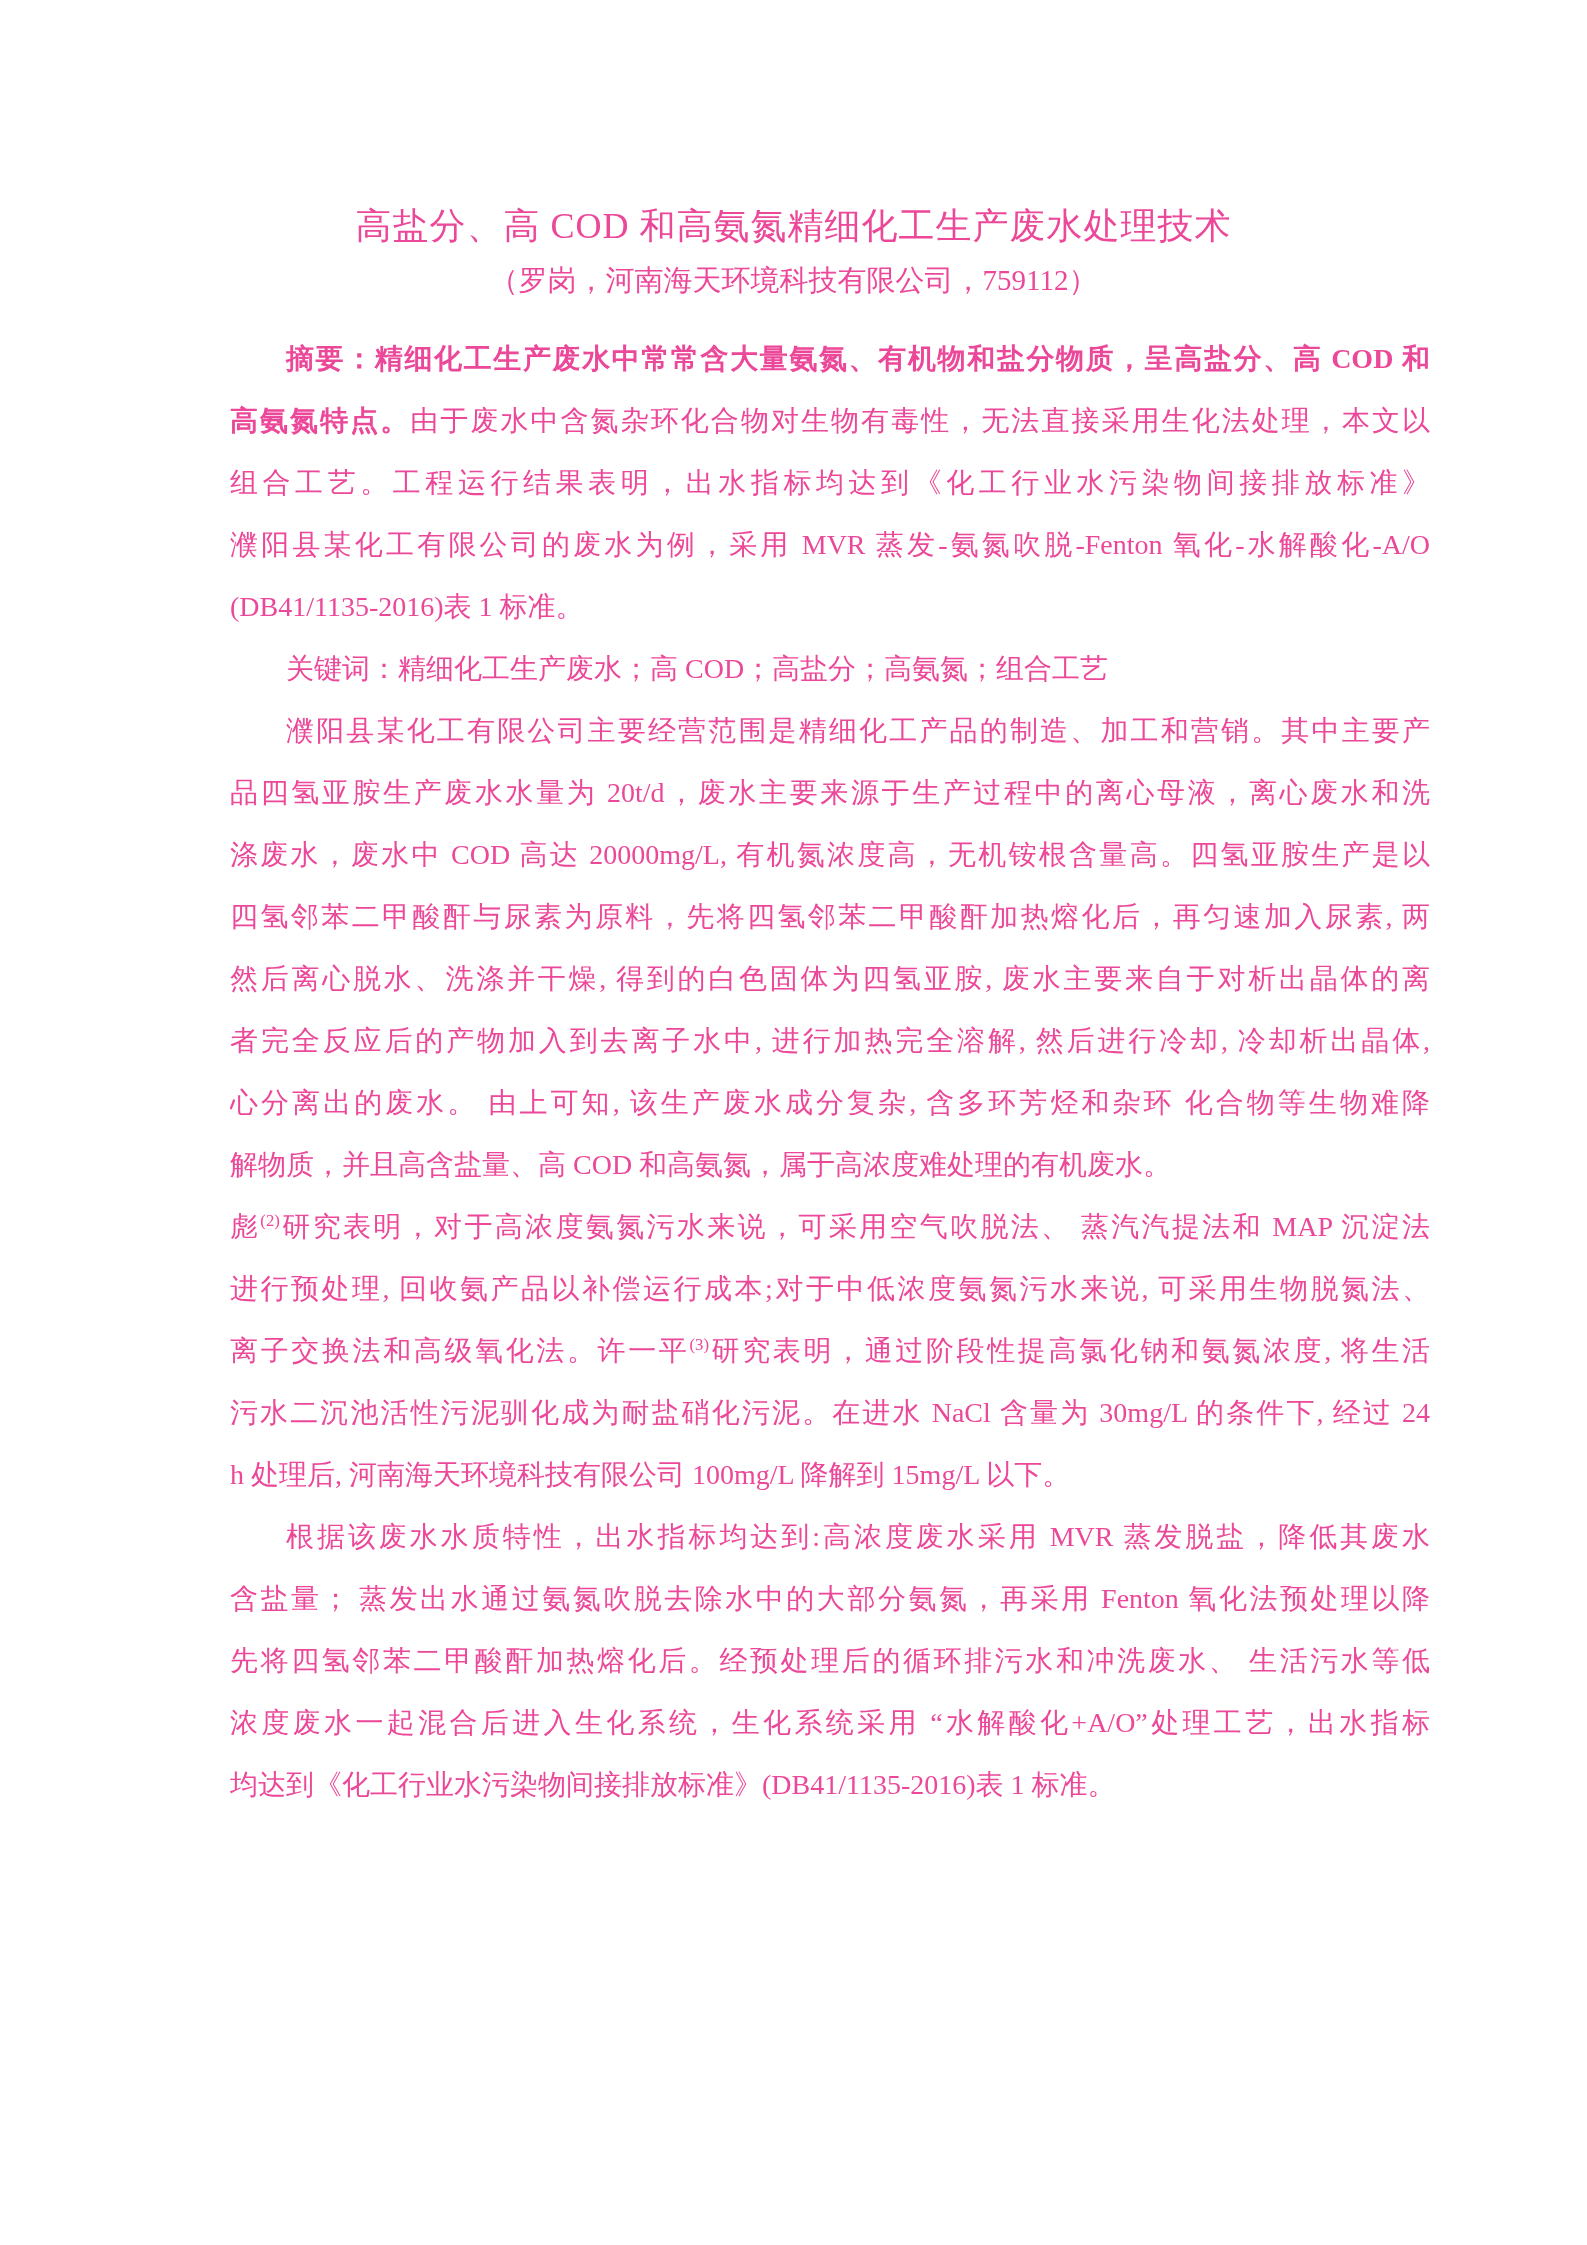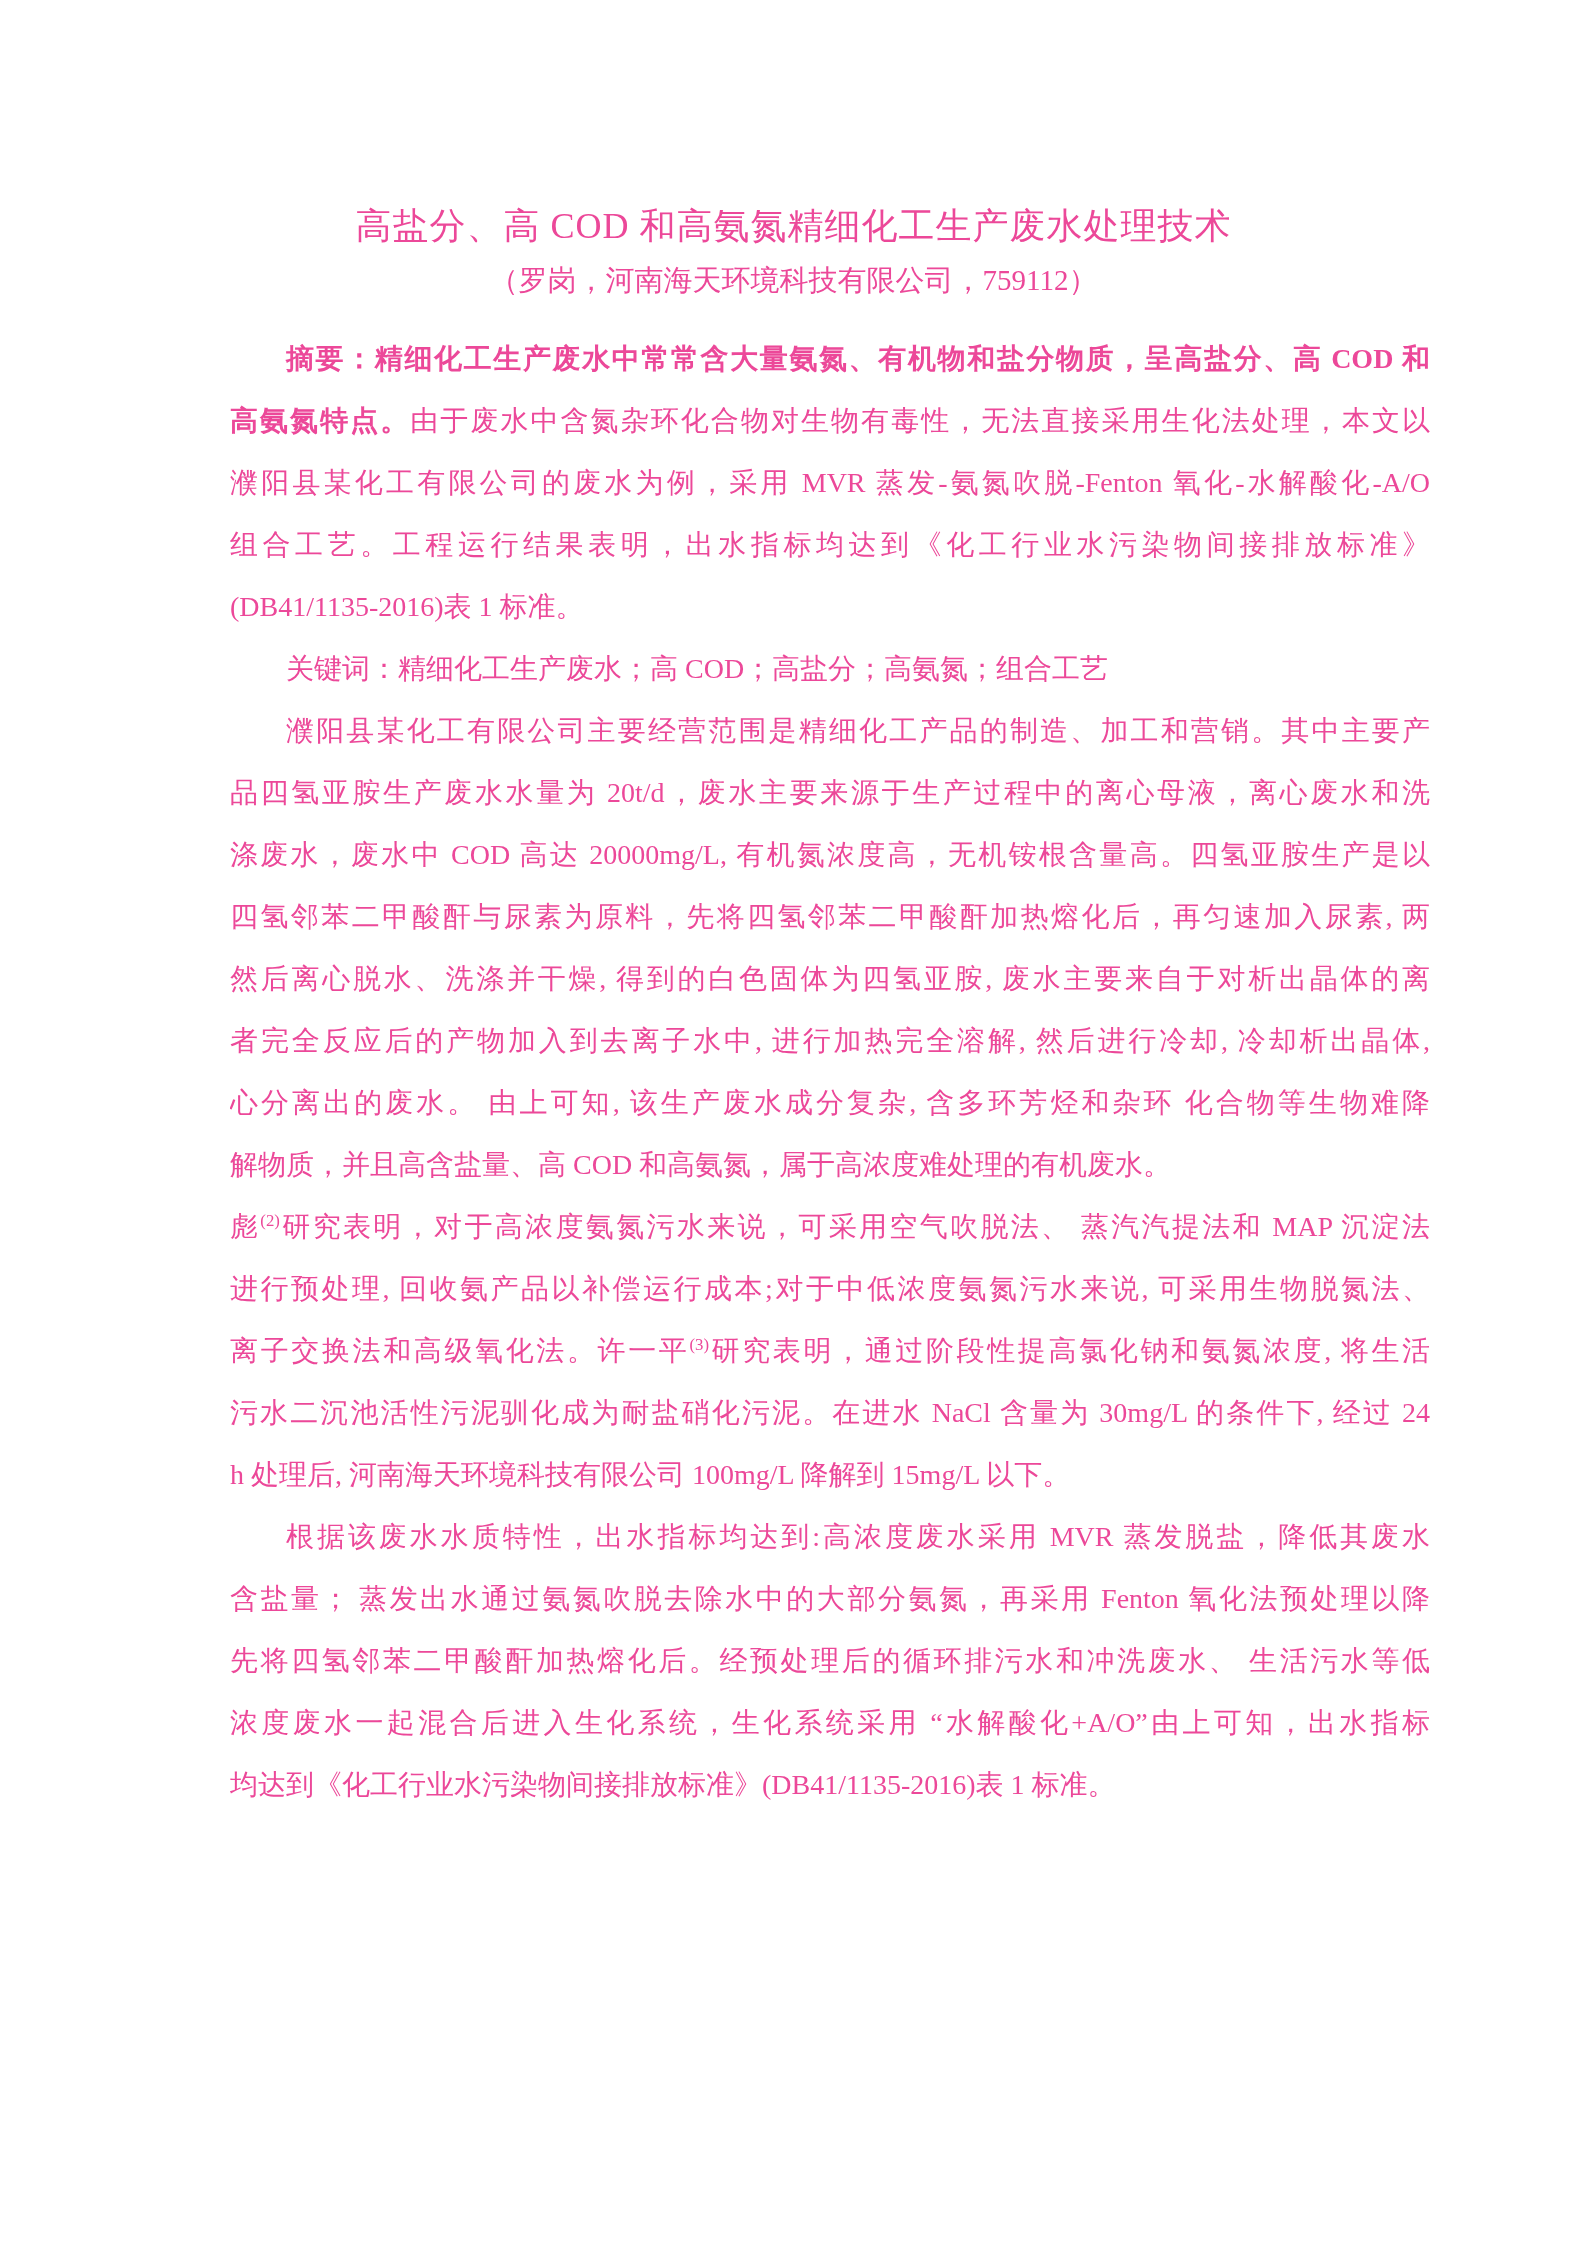--- a/index.html
+++ b/index.html
@@ -54,22 +54,22 @@
 </head>
 <body>
 
 <div class="page">
   <div class="doc-title">高盐分、高 COD 和高氨氮精细化工生产废水处理技术</div>
   <div class="doc-byline">（罗岗，河南海天环境科技有限公司，759112）</div>
   <div class="doc-body">
       <div class="paragraph">
         <div class="line indent fill"><b>摘要：精细化工生产废水中常常含大量氨氮、有机物和盐分物质，呈高盐分、高 COD 和</b></div>
         <div class="line fill"><b>高氨氮特点。</b>由于废水中含氮杂环化合物对生物有毒性，无法直接采用生化法处理，本文以</div>
+        <div class="line fill">组合工艺。工程运行结果表明，出水指标均达到《化工行业水污染物间接排放标准》</div>
         <div class="line fill">濮阳县某化工有限公司的废水为例，采用 MVR 蒸发-氨氮吹脱-Fenton 氧化-水解酸化-A/O</div>
-        <div class="line fill">组合工艺。工程运行结果表明，出水指标均达到《化工行业水污染物间接排放标准》</div>
         <div class="line">(DB41/1135-2016)表 1 标准。</div>
       </div>
       <div class="paragraph">
         <div class="line indent">关键词：精细化工生产废水；高 COD；高盐分；高氨氮；组合工艺</div>
       </div>
       <div class="paragraph">
         <div class="line indent fill">濮阳县某化工有限公司主要经营范围是精细化工产品的制造、加工和营销。其中主要产</div>
         <div class="line fill">品四氢亚胺生产废水水量为 20t/d，废水主要来源于生产过程中的离心母液，离心废水和洗</div>
         <div class="line fill">涤废水，废水中 COD 高达 20000mg/L, 有机氮浓度高，无机铵根含量高。四氢亚胺生产是以</div>
         <div class="line fill">四氢邻苯二甲酸酐与尿素为原料，先将四氢邻苯二甲酸酐加热熔化后，再匀速加入尿素, 两</div>
@@ -82,17 +82,17 @@
         <div class="line fill">彪<sup>(2)</sup>研究表明，对于高浓度氨氮污水来说，可采用空气吹脱法、 蒸汽汽提法和 MAP 沉淀法</div>
         <div class="line fill">进行预处理, 回收氨产品以补偿运行成本;对于中低浓度氨氮污水来说, 可采用生物脱氮法、</div>
         <div class="line fill">离子交换法和高级氧化法。许一平<sup>(3)</sup>研究表明，通过阶段性提高氯化钠和氨氮浓度, 将生活</div>
         <div class="line fill">污水二沉池活性污泥驯化成为耐盐硝化污泥。在进水 NaCl 含量为 30mg/L 的条件下, 经过 24</div>
         <div class="line">h 处理后, 河南海天环境科技有限公司 100mg/L 降解到 15mg/L 以下。</div>
       </div>
       <div class="paragraph">
         <div class="line indent fill">根据该废水水质特性，出水指标均达到:高浓度废水采用 MVR 蒸发脱盐，降低其废水</div>
         <div class="line fill">含盐量； 蒸发出水通过氨氮吹脱去除水中的大部分氨氮，再采用 Fenton 氧化法预处理以降</div>
         <div class="line fill">先将四氢邻苯二甲酸酐加热熔化后。经预处理后的循环排污水和冲洗废水、 生活污水等低</div>
-        <div class="line fill">浓度废水一起混合后进入生化系统，生化系统采用 “水解酸化+A/O”由上可知，出水指标</div>
+        <div class="line fill">浓度废水一起混合后进入生化系统，生化系统采用 “水解酸化+A/O”处理工艺，出水指标</div>
         <div class="line">均达到《化工行业水污染物间接排放标准》(DB41/1135-2016)表 1 标准。</div>
       </div>
     </div>
 </div>
 
 </body></html>

